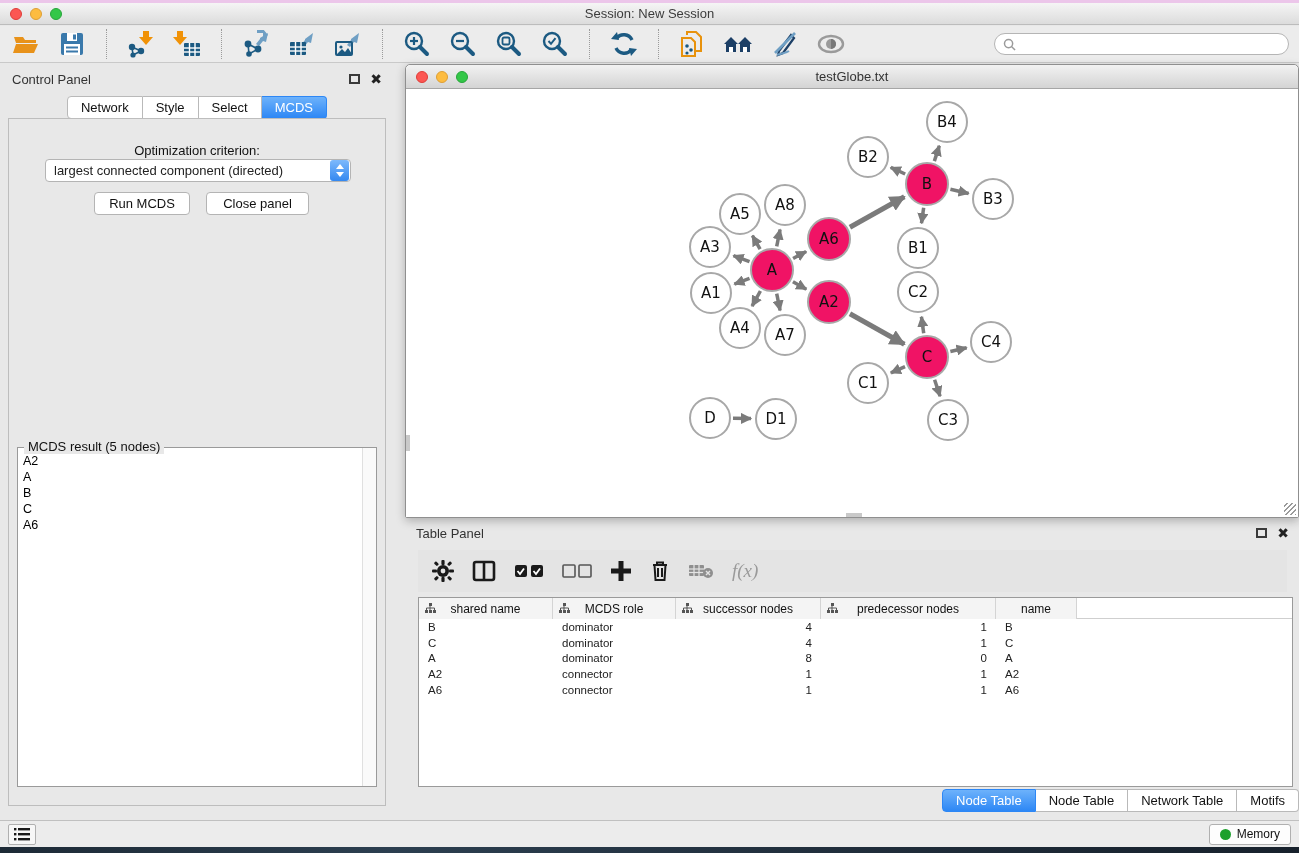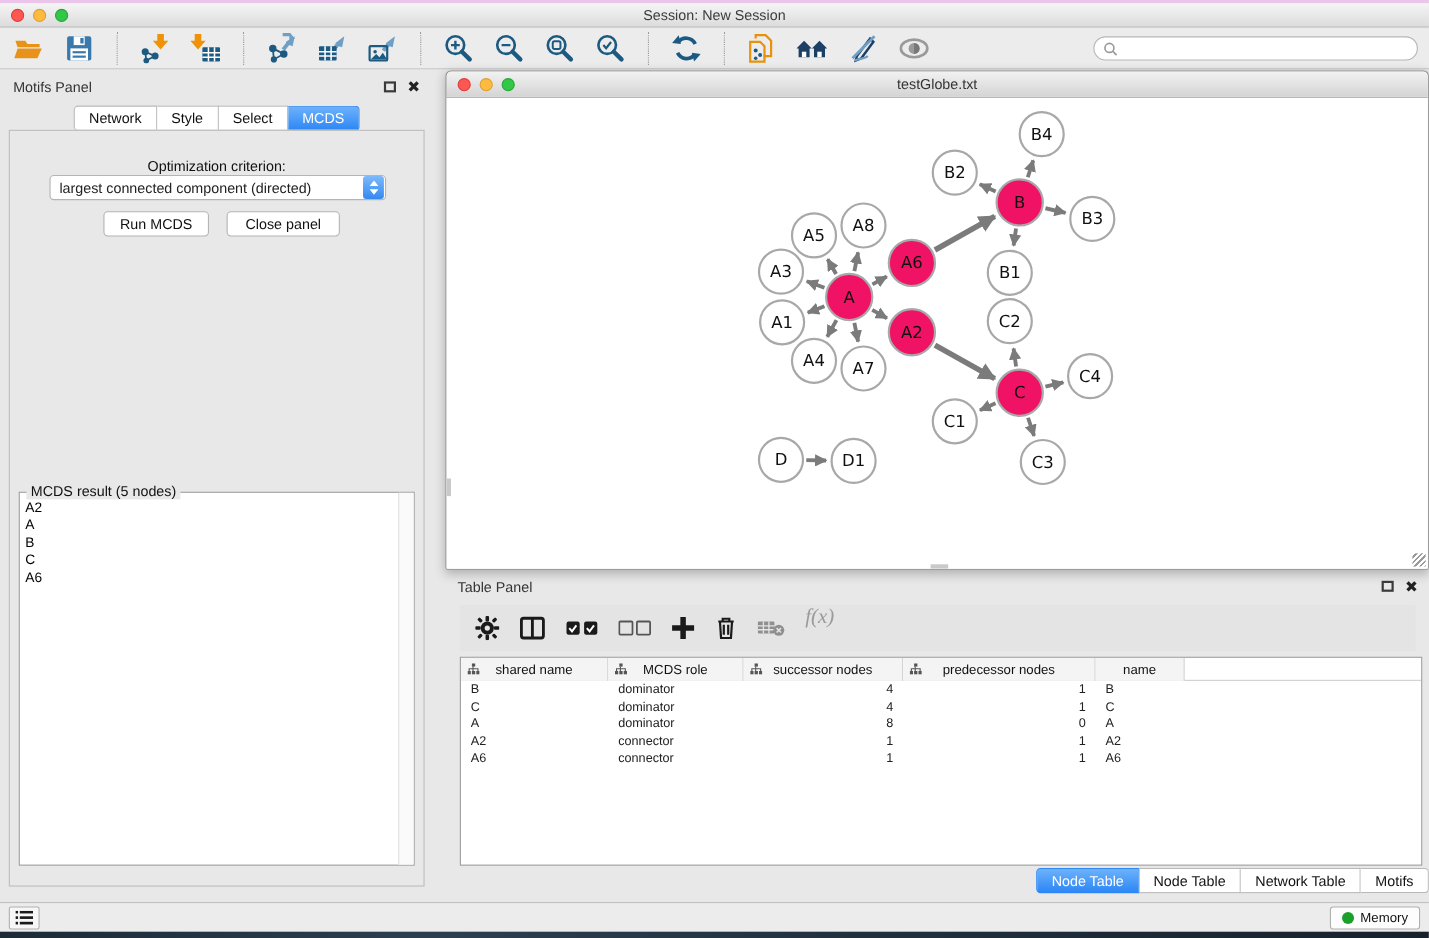--- a/index.html
+++ b/index.html
@@ -82,21 +82,21 @@
   #net-canvas { position:relative; width:892px; height:428px; background:#fff; overflow:hidden; }
   #graph-svg { position:absolute; left:0; top:0; }
   #grip { position:absolute; right:2px; bottom:2px; width:12px; height:12px;
     background:repeating-linear-gradient(135deg,transparent 0 2px,#9a9a9a 2px 3.5px); }
   .edge-tab-v { position:absolute; left:0; top:346px; width:4px; height:16px; background:#c9c9c9; }
   .edge-tab-h { position:absolute; left:440px; bottom:0; width:16px; height:4px; background:#c9c9c9; }
 
   
   #table-panel { left:406px; top:520px; width:893px; height:295px; }
   #tp-toolbar { position:absolute; left:12px; top:30px; width:869px; height:42px;
-    background:#e4e4e4; display:flex; gap:18px; padding:0 14px; }
+    background:#e4e4e4; display:flex; align-items:center; gap:18px; padding:0 14px; }
   .tp-icon { display:flex; align-items:center; justify-content:center; }
   #fx-label { font-family:"Liberation Serif","DejaVu Serif",serif; font-style:italic;
     font-size:19px; color:#9a9a9a; }
   #node-table { position:absolute; left:12px; top:77px; width:875px; height:190px;
     background:#fff; border:1px solid #9a9a9a; overflow:hidden; }
   #tbl-header { display:flex; height:21px; border-bottom:1px solid #cfcfcf; font-size:12px; }
   .hcell { position:relative; background:#f4f4f4; border-right:1px solid #d4d4d4; height:21px;
     display:flex; align-items:center; justify-content:center; color:#111; }
   .hcell .hicon { position:absolute; left:6px; top:5px; }
   .trow { display:flex; height:15.8px; font-size:11.5px; align-items:center; }
@@ -288,21 +288,21 @@
     <svg width="13" height="13" viewBox="0 0 14 14">
         <circle cx="6" cy="6" r="4.4" fill="none" stroke="#9a9a9a" stroke-width="1.6"></circle>
         <line x1="9.4" y1="9.4" x2="13" y2="13" stroke="#9a9a9a" stroke-width="1.6"></line>
       </svg>
     <input type="text" value="" style="">
   </div>
 </div>
 
 <div id="control-panel" class="abs">
   <div class="panel-head">
-    <span class="ptitle">Motifs Panel</span>
+    <span class="ptitle">Control Panel</span>
     <span class="pbtns">
       <span class="float-icon"></span>
       <span class="close-icon">✖</span>
     </span>
   </div>
   <div id="cp-tabs">
       <span class="seg-tab">Network</span>
       <span class="seg-tab">Style</span>
       <span class="seg-tab">Select</span>
       <span class="seg-tab sel">MCDS</span>

